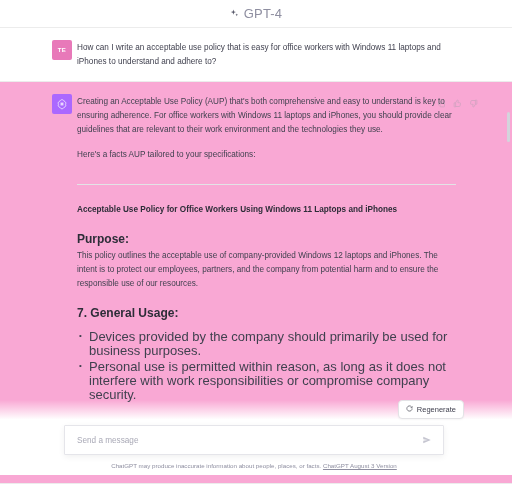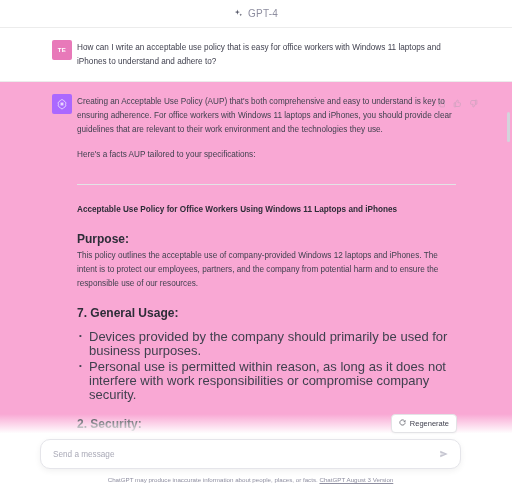--- a/index.html
+++ b/index.html
@@ -13,21 +13,21 @@
 
   
   .header {
     height: 28px; width: 100%;
     display: flex; align-items: center; justify-content: center;
     background: #ffffff;
     border-bottom: 1px solid #ececec;
     gap: 5px;
   }
   .header-model {
-    font-size: 10px; color: #8e8ea0; letter-spacing: .2px;
+    font-size: 13px; color: #8e8ea0; letter-spacing: .2px;
   }
   .sparkle-icon { display:flex; align-items:center; }
 
   
   .thread {
     position:absolute; top:28px; left:0; right:0; bottom:0;
     overflow:hidden;
     background:#ffffff;
   }
   .msg-row { width:100%; padding: 12px 0 12px 0; }
@@ -97,34 +97,34 @@
 
   
   .scroll-thumb {
     position:absolute; right:2px; top:84px;
     width:3px; height:30px; border-radius:2px;
     background:#d4d4dc;
   }
 
   
   .bottom {
-    position:absolute; left:0; right:0; bottom:2px;
-    padding: 0 11px 6px 0;
+    position:absolute; left:0; right:0; bottom:16px;
+    padding: 0 4px 6px 0;
     background: linear-gradient(to bottom, rgba(255,255,255,0) 0%, #ffffff 26%, #ffffff 100%);
   }
   .regen-wrap { display:flex; justify-content:flex-end; padding: 0 44px 6px 0; }
   .regen-btn {
     display:inline-flex; align-items:center; gap:4px;
     background:#ffffff; border:1px solid #e3e3e6; border-radius:4px;
     padding: 4px 7px; font-size: 7.5px; color:#40414f; cursor:pointer;
     box-shadow: 0 1px 2px rgba(0,0,0,.04);
   }
   .composer {
-    margin: 0 40px; background:#ffffff;
-    border:1px solid #e5e5ea; border-radius:10px;
+    margin: 0 64px; background:#ffffff;
+    border:1px solid #e5e5ea; border-radius:1px;
     box-shadow: 0 2px 6px rgba(0,0,0,.06);
     height: 30px;
     display:flex; align-items:center;
     padding: 0 10px 0 12px;
   }
   .composer input {
     flex:1 1 auto; border:0; outline:0;
     font-family:"Liberation Sans", sans-serif;
     font-size: 8.2px; color:#40414f; background:transparent;
   }

